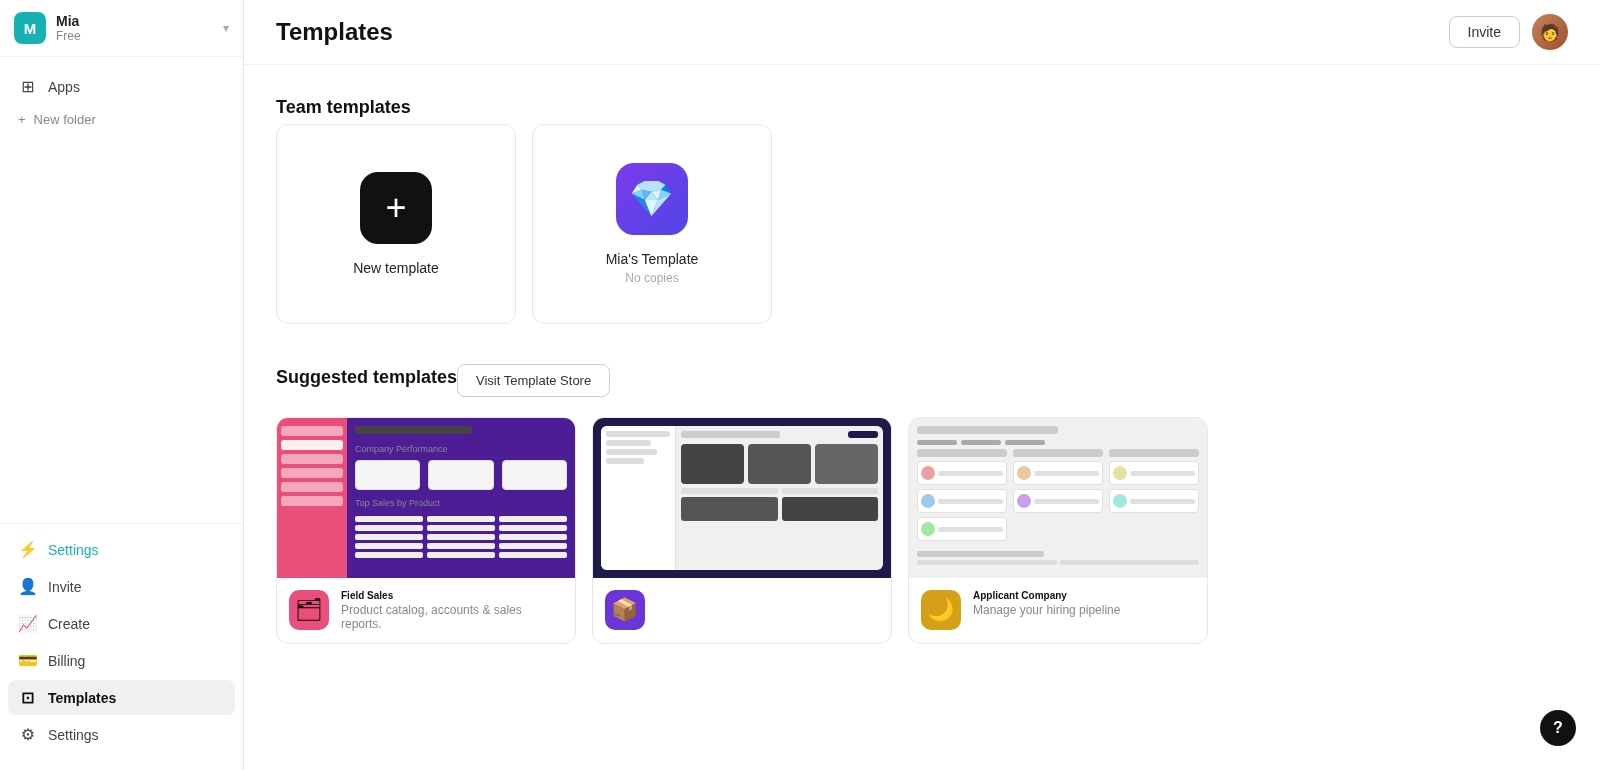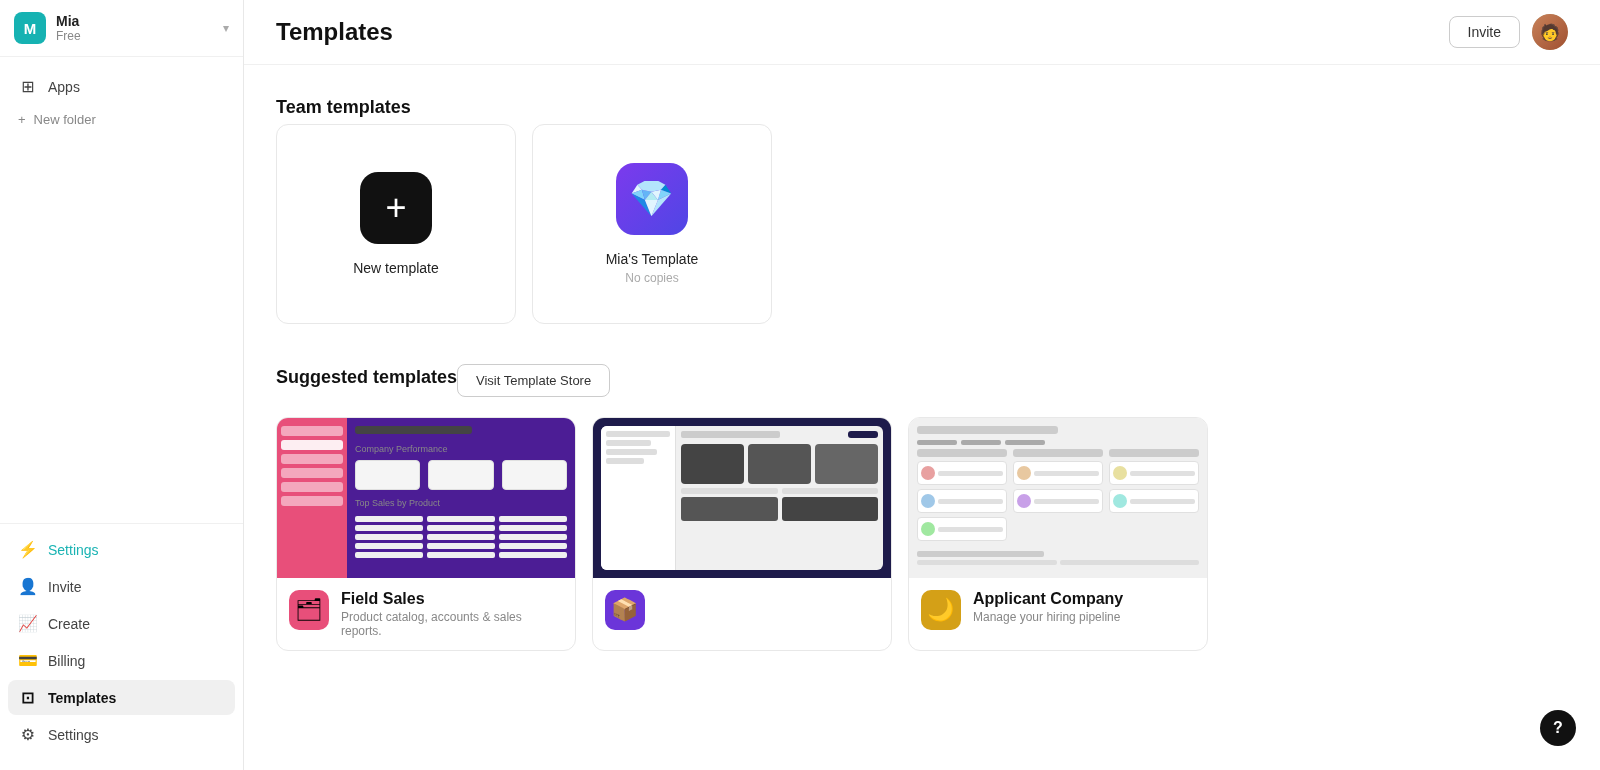--- a/index.html
+++ b/index.html
@@ -190,21 +190,21 @@
       display: flex; align-items: flex-start; gap: 12px;
       padding: 12px;
     }
     .suggested-icon {
       width: 40px; height: 40px;
       border-radius: 10px;
       display: flex; align-items: center; justify-content: center;
       font-size: 22px;
       flex-shrink: 0;
     }
-    .suggested-text .card-title { font-size: 16px; font-weight: 600; color: #111; }
+    .suggested-text .card-title { font-size: 10px; font-weight: 600; color: #111; }
     .suggested-text .card-desc { font-size: 12px; color: #888; margin-top: 2px; }
 
     
     .preview-field-sales {
       background: #f8f8f8;
       display: flex;
     }
     .preview-sidebar-mock {
       width: 70px;
       background: #e84f7a;

